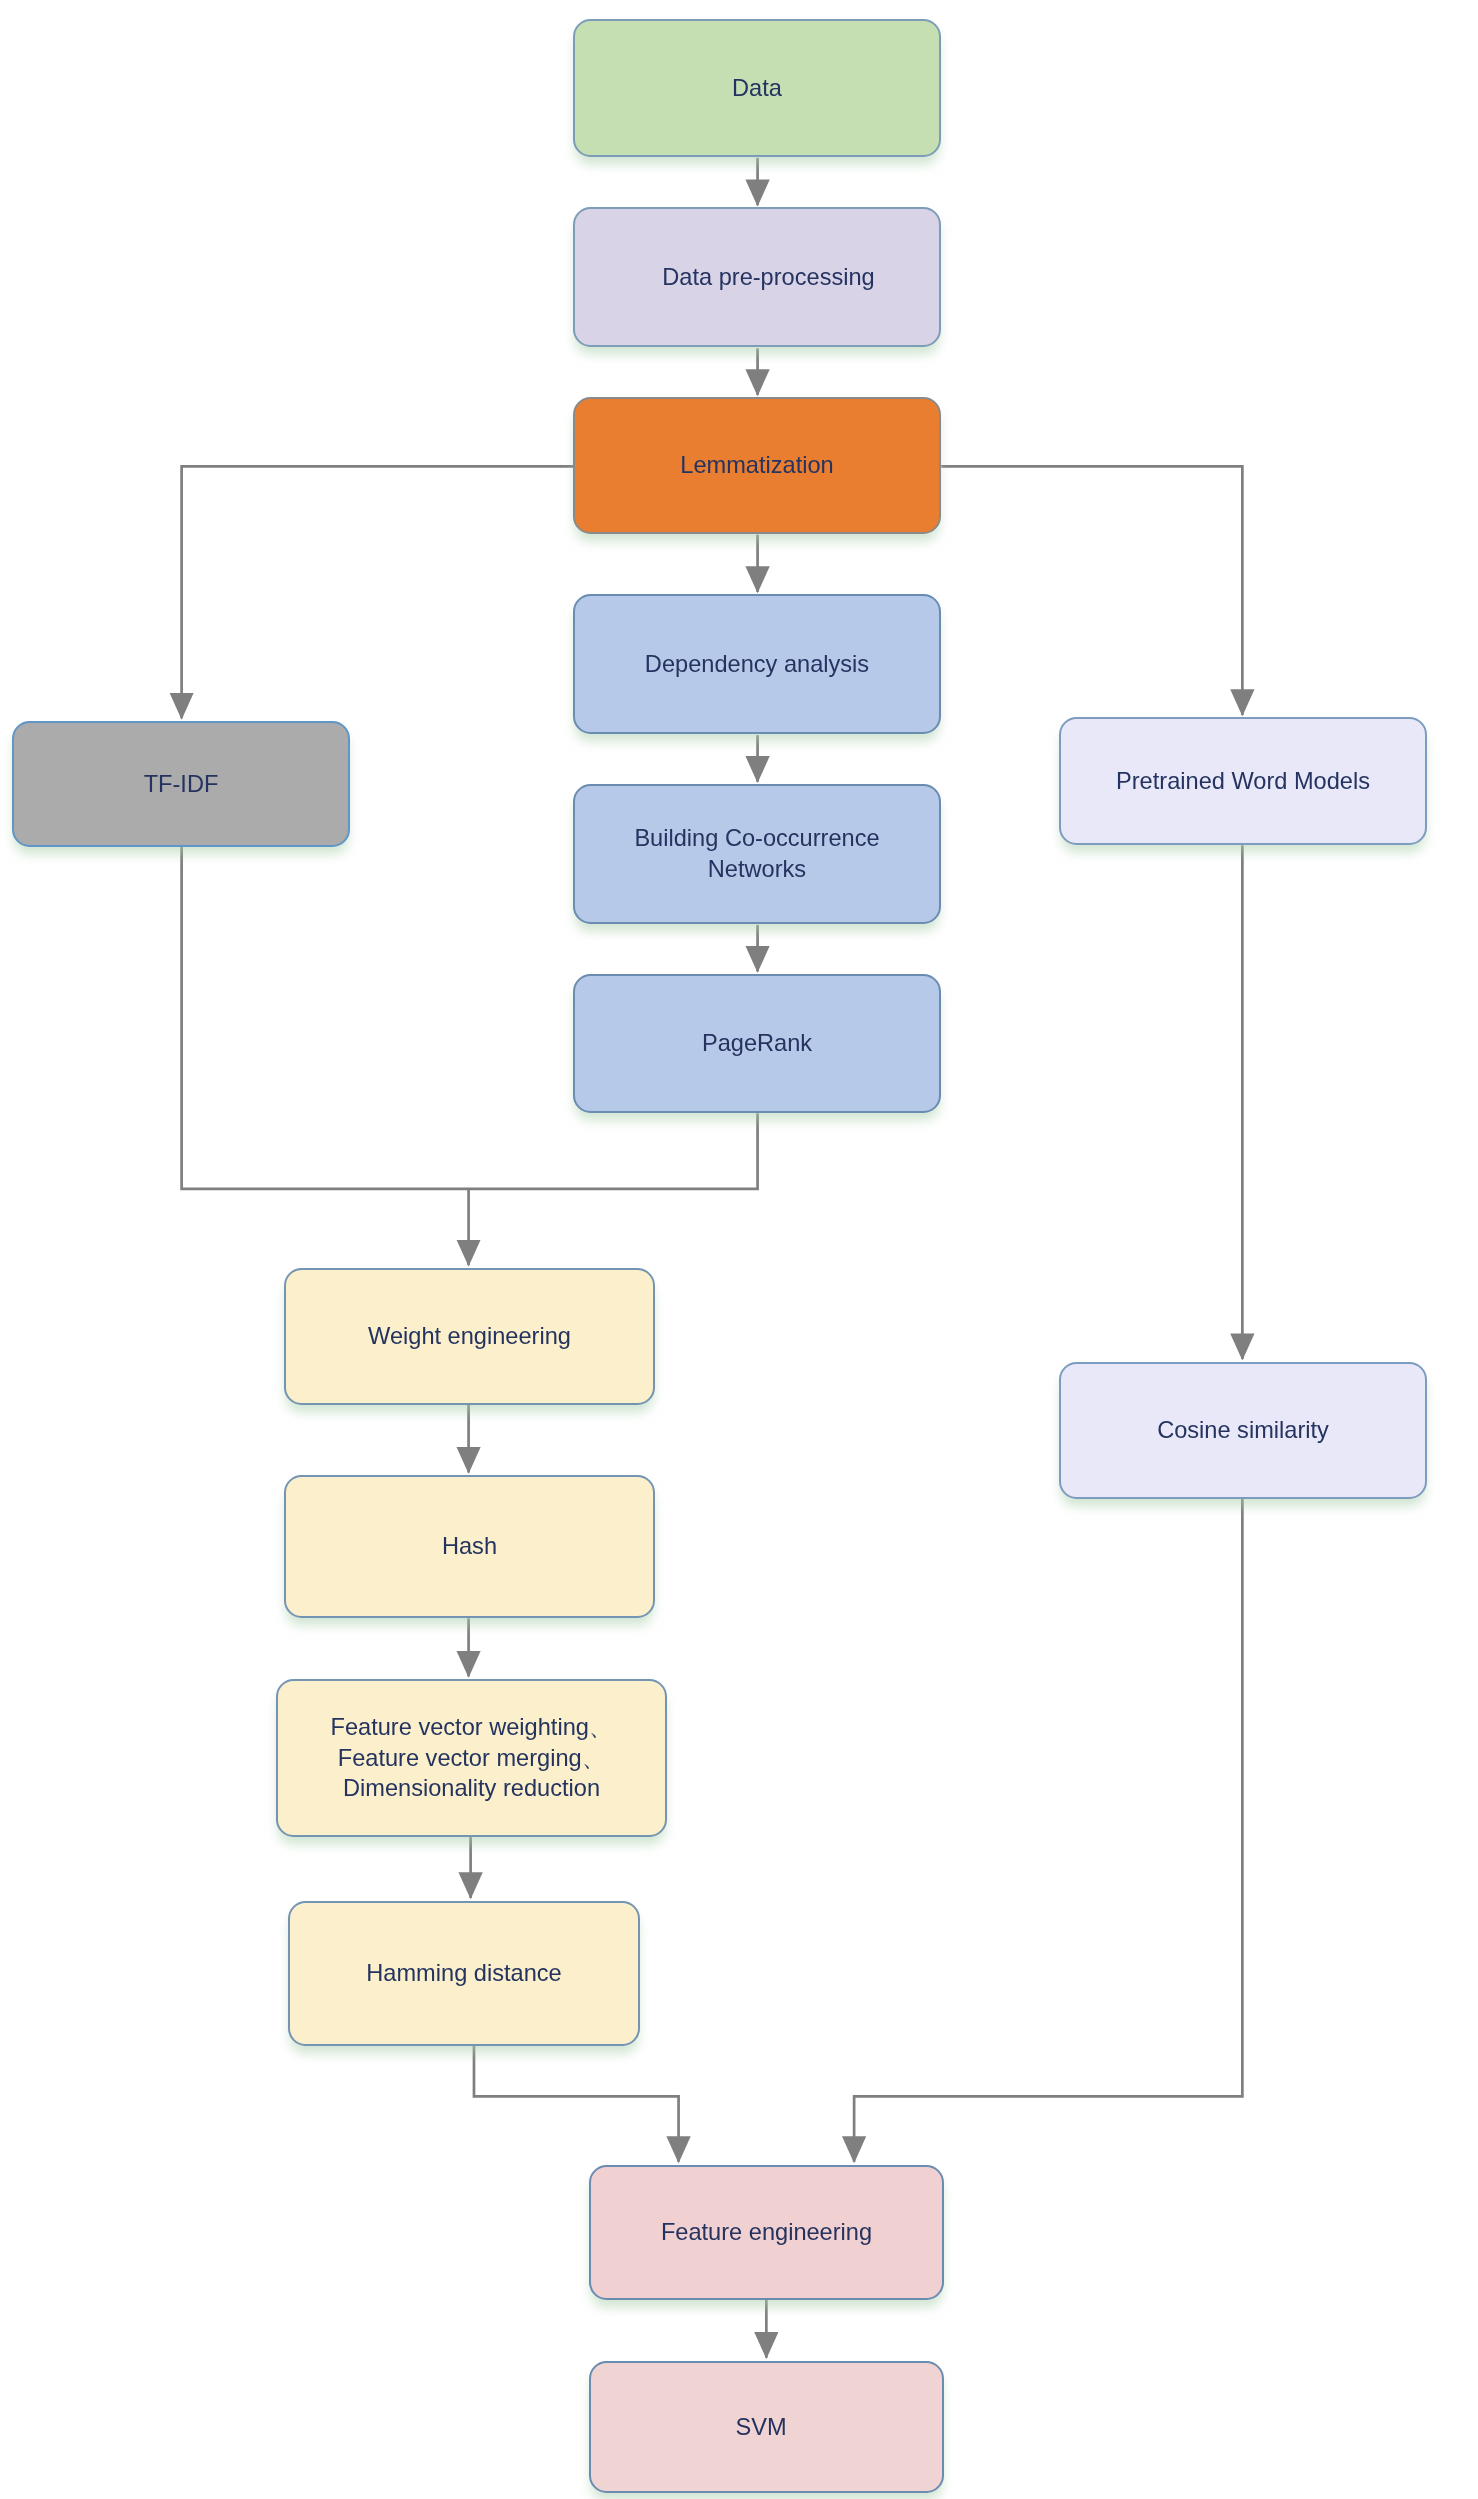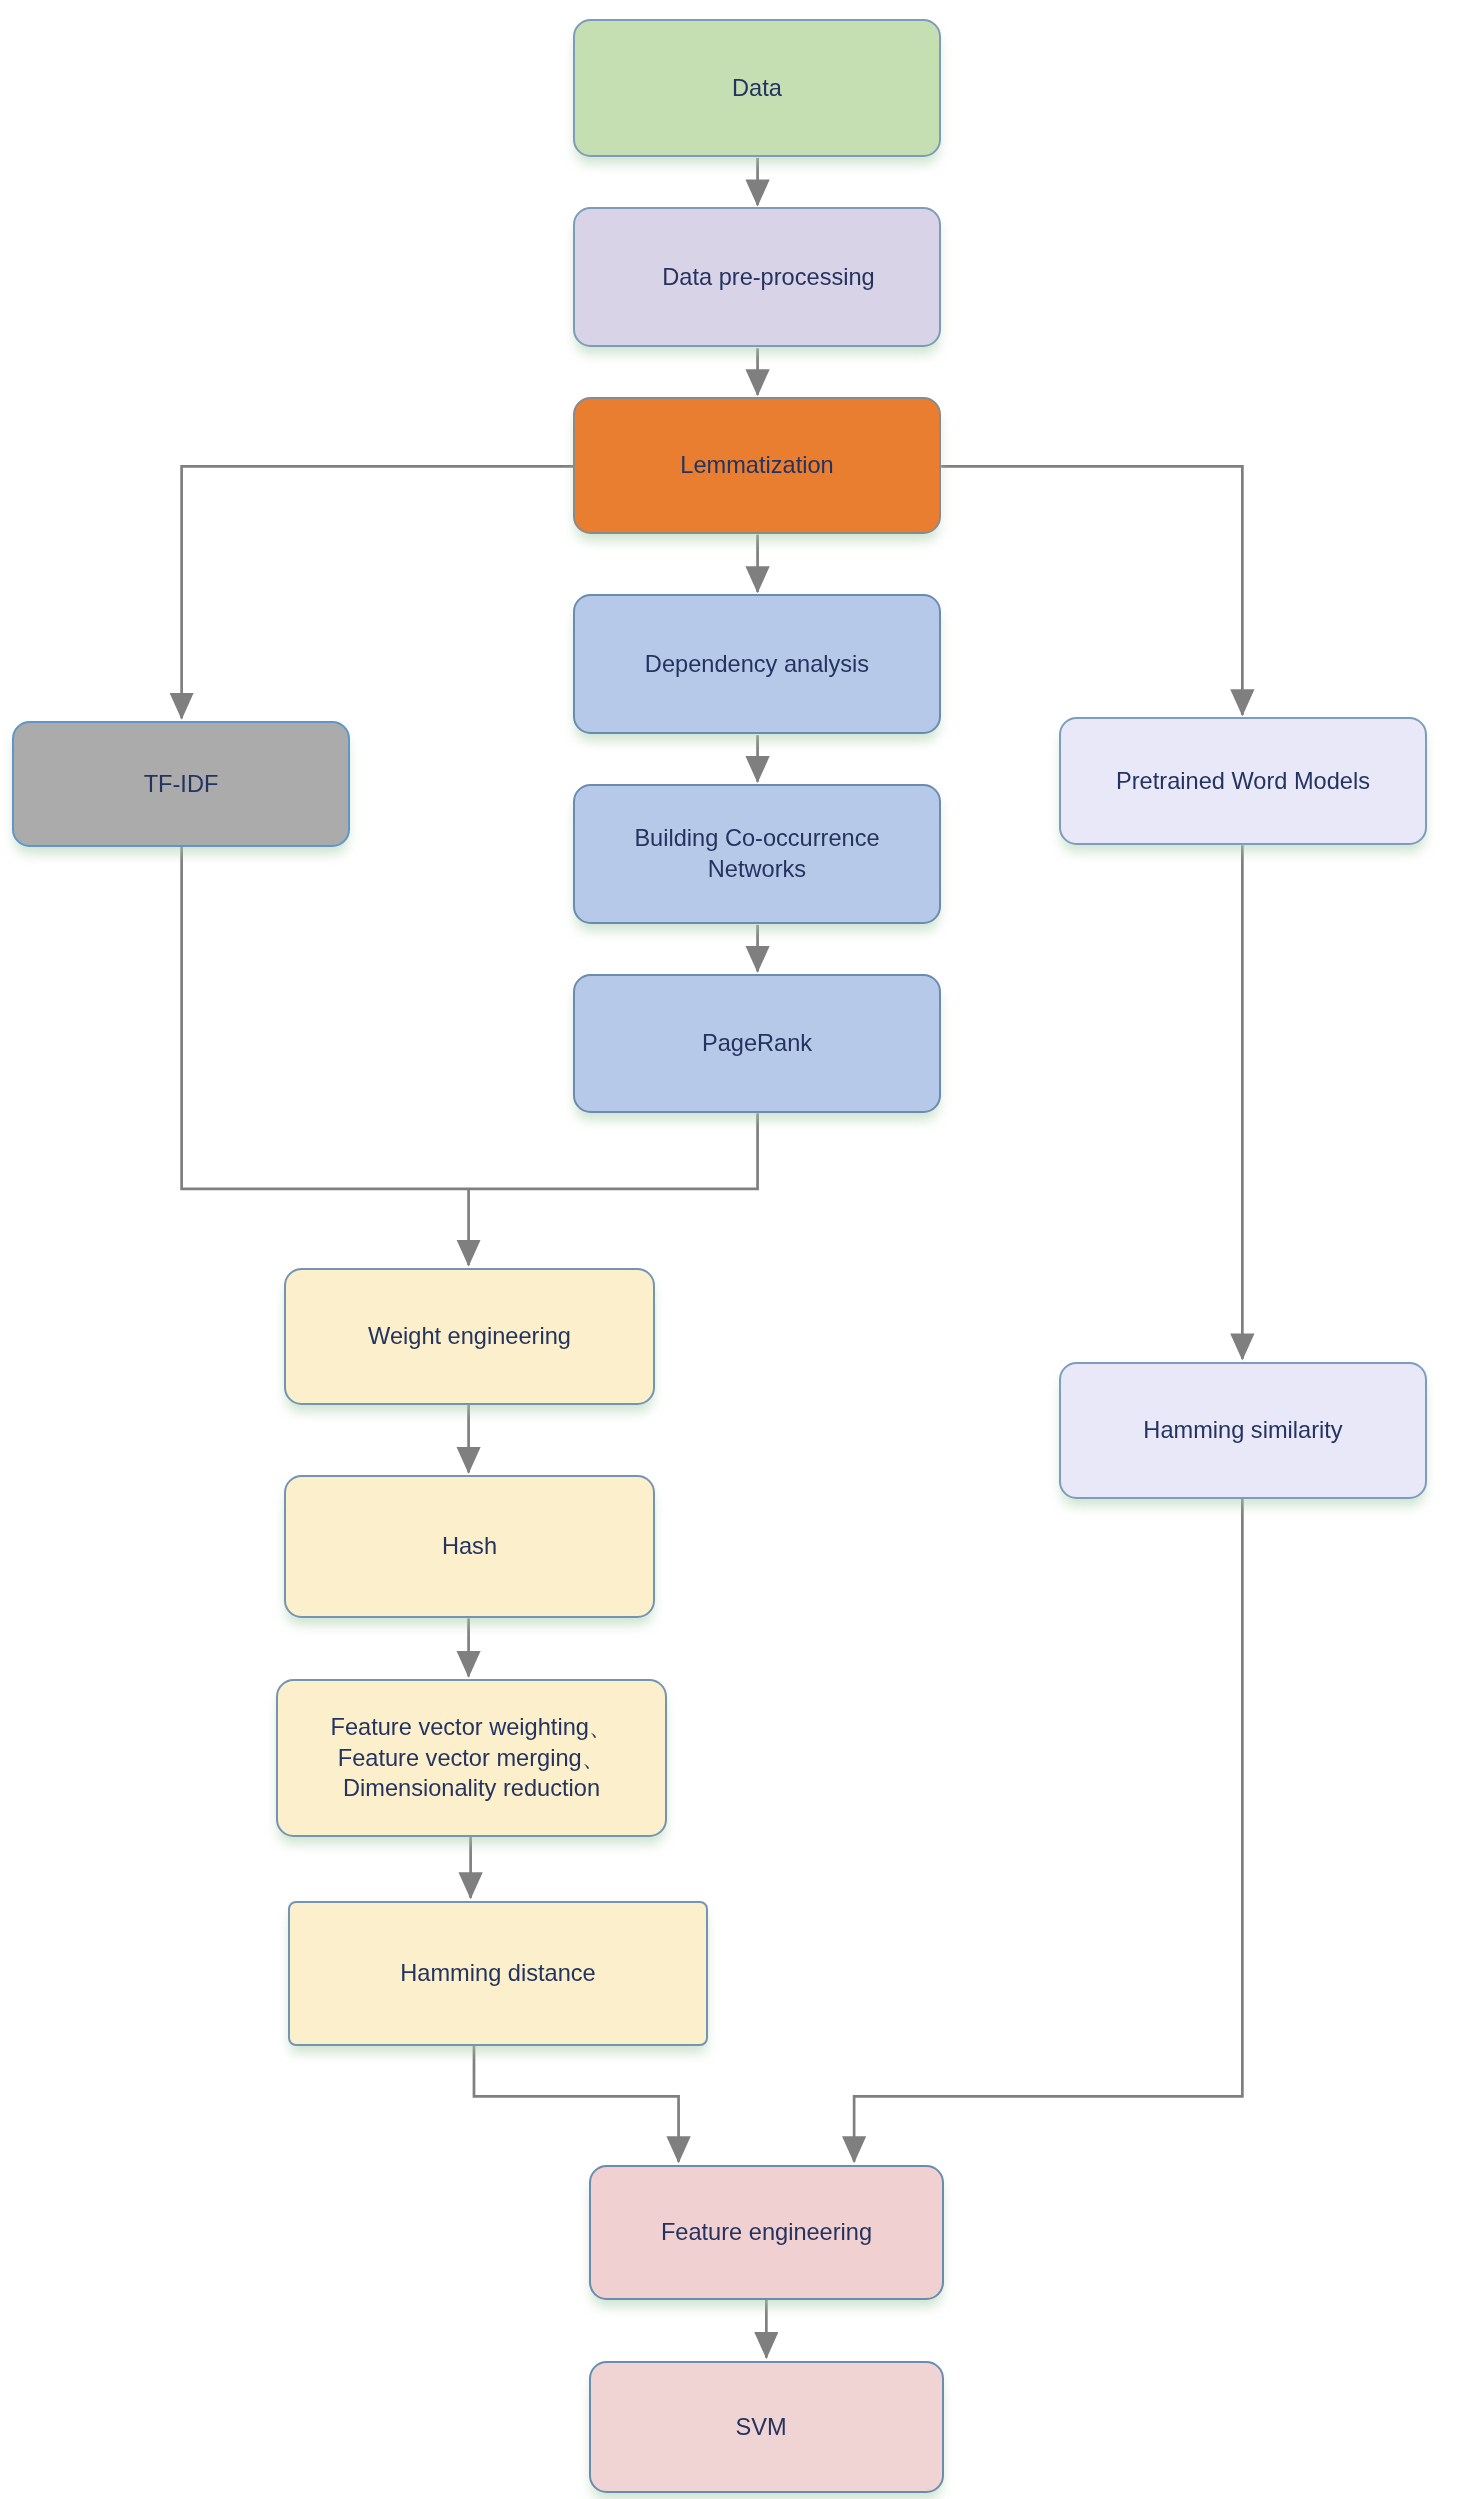--- a/index.html
+++ b/index.html
@@ -68,29 +68,29 @@
       <div class="node" style="left: 573px; top: 784px; width: 368px; height: 140px; background: rgb(182, 201, 232); border-color: rgb(106, 140, 176);">
         <span class="label">Building Co-occurrence Networks</span>
       </div>
       <div class="node" style="left: 573px; top: 974px; width: 368px; height: 139px; background: rgb(182, 201, 232); border-color: rgb(106, 140, 176);">
         <span class="label">PageRank</span>
       </div>
       <div class="node" style="left: 284px; top: 1268px; width: 371px; height: 137px; background: rgb(251, 240, 203); border-color: rgb(116, 148, 180);">
         <span class="label">Weight engineering</span>
       </div>
       <div class="node" style="left: 1059px; top: 1362px; width: 368px; height: 137px; background: rgb(233, 232, 248); border-color: rgb(124, 156, 192);">
-        <span class="label">Hamming similarity</span>
+        <span class="label">Cosine similarity</span>
       </div>
       <div class="node" style="left: 284px; top: 1475px; width: 371px; height: 143px; background: rgb(251, 240, 203); border-color: rgb(116, 148, 180);">
         <span class="label">Hash</span>
       </div>
       <div class="node" style="left: 276px; top: 1679px; width: 391px; height: 158px; background: rgb(251, 240, 203); border-color: rgb(116, 148, 180);">
         <span class="label">Feature vector weighting、Feature vector merging、Dimensionality reduction</span>
       </div>
-      <div class="node" style="left: 288px; top: 1901px; width: 420px; height: 145px; background: rgb(251, 240, 203); border-color: rgb(116, 148, 180); border-radius: 8px;">
+      <div class="node" style="left: 288px; top: 1901px; width: 352px; height: 145px; background: rgb(251, 240, 203); border-color: rgb(116, 148, 180);">
         <span class="label">Hamming distance</span>
       </div>
       <div class="node" style="left: 589px; top: 2165px; width: 355px; height: 135px; background: rgb(240, 208, 208); border-color: rgb(106, 140, 176);">
         <span class="label">Feature engineering</span>
       </div>
       <div class="node" style="left: 589px; top: 2361px; width: 355px; height: 132px; background: rgb(240, 212, 212); border-color: rgb(106, 140, 176); padding-left: 12px;">
         <span class="label">SVM</span>
       </div>
     </div>
 </div>

